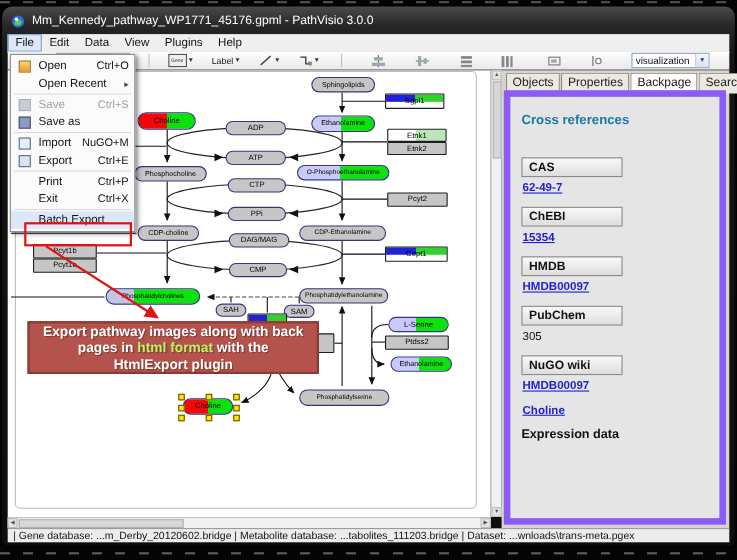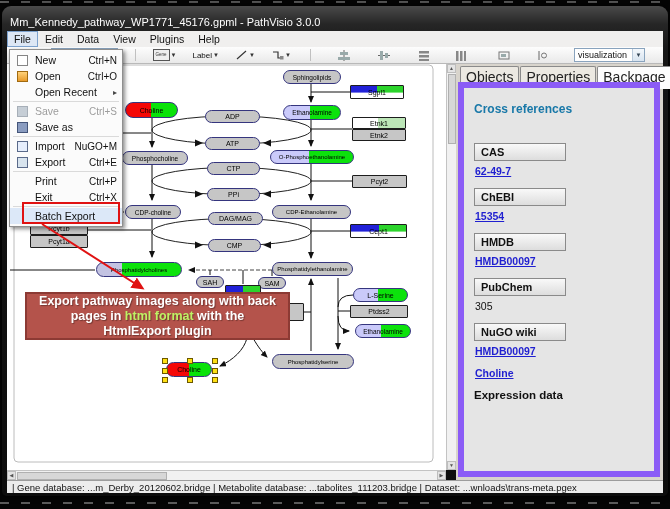--- a/index.html
+++ b/index.html
@@ -3,21 +3,21 @@
 <meta charset="utf-8">
 <style>
   html,body{margin:0;padding:0;background:#000;}
   #screen{position:relative;width:670px;height:509px;background:#050505;overflow:hidden;
           font-family:"Liberation Sans",sans-serif;color:#111;}
   
   .torn{position:absolute;left:0;right:0;height:2px;background:repeating-linear-gradient(90deg,#5a5a5a 0 9px,transparent 9px 21px);}
   
   #window{position:absolute;left:2px;top:6px;width:666px;height:490px;border-radius:9px 9px 5px 5px;
           background:linear-gradient(180deg,#4a4a4a,#262626 18px,#151515 45px,#0d0d0d);box-shadow:0 0 6px #000;}
-  #titlebar{position:absolute;left:10px;top:10px;height:18px;display:flex;align-items:center;gap:6px;color:#fff;font-size:11px;flex-direction:column;}
+  #titlebar{position:absolute;left:10px;top:10px;height:18px;display:flex;align-items:center;gap:6px;color:#fff;font-size:11px;}
   
   #menubar{position:absolute;left:7px;top:31px;width:656px;height:16px;background:#f0efee;border-bottom:1px solid #cfcfcf;display:flex;font-size:10.5px;}
   .mb-item{padding:1px 7px;line-height:14px;}
   .mb-item.active{background:#dde7f5;border:1px solid #7da2ce;padding:0 6px;}
   #toolbar{position:absolute;left:7px;top:47px;width:656px;height:17px;background:linear-gradient(#fdfdfd,#e9e9e9);border-bottom:1px solid #b9b9b9;display:flex;align-items:center;font-size:9px;gap:14px;padding-left:4px;box-sizing:border-box;}
   .tsep{width:1px;height:12px;background:#c0c0c0;margin:0 3px;}
   .combo{background:#fff;border:1px solid #89a3bd;height:12px;display:flex;align-items:center;font-size:9px;padding-left:3px;}
   .combo .car{margin-left:auto;border-left:1px solid #b9c9da;background:linear-gradient(#f4f8fc,#d8e4f0);height:100%;width:11px;text-align:center;font-size:6px;line-height:12px;color:#345;}
   .ddcar{font-size:6px;color:#333;margin:0 2px 0 1px;}
   .tbtn{display:flex;align-items:center;}
@@ -58,21 +58,21 @@
   .mi-import{background:#e6eefc;border:1px solid #5a6a8a;}
   .mi-export{background:#d8e4ee;border:1px solid #5a6a8a;}
   
   #vscroll{position:absolute;left:446px;top:64px;width:10px;height:406px;background:#f1f1f1;border-left:1px solid #c3c3c3;box-sizing:border-box;}
   #hscroll{position:absolute;left:7px;top:470px;width:439px;height:10px;background:#f1f1f1;border-top:1px solid #c3c3c3;box-sizing:border-box;}
   .sb-btn{position:absolute;background:#e4e4e4;border:1px solid #bdbdbd;font-size:5px;line-height:7px;text-align:center;color:#555;box-sizing:border-box;}
   .sb-thumb{position:absolute;background:#d7d7d7;border:1px solid #b0b0b0;box-sizing:border-box;}
   
   #side-panel{position:absolute;left:456px;top:64px;width:207px;height:416px;background:#d8d4cc;}
   #tabs{position:absolute;left:4px;top:2px;display:flex;}
-  .tab{padding:2px 5px 4px;font-size:14px;background:#ece9e2;border:1px solid #8a8a8a;border-bottom:none;margin-right:1px;border-radius:2px 2px 0 0;color:#222;}
+  .tab{padding:2px 5px 4px;font-size:11px;background:#ece9e2;border:1px solid #8a8a8a;border-bottom:none;margin-right:1px;border-radius:2px 2px 0 0;color:#222;}
   .tab.active{background:#fdfdfd;font-weight:normal;padding-bottom:2px;}
   .panel-body{position:absolute;left:2px;top:18px;right:3px;bottom:3px;background:#e5e5e5;border:6px solid #8b5cf6;padding:10px 0 0 10px;overflow:hidden;box-sizing:border-box;}
   #bp-heading{color:#1878a8;font-weight:bold;font-size:12px;margin:4px 0 0 0;}
   #bp-sections{margin-top:26px;}
   .sec-h{display:inline-block;min-width:78px;padding:2px 6px;border:1px solid #8a8a8a;background:linear-gradient(#f9f9f9,#dddddd);font-weight:bold;font-size:11px;}
   .sec-v{margin:4px 0 10px 1px;font-size:10.5px;font-weight:bold;}
   .sec-v.link{color:#1f1fd0;text-decoration:underline;}
   .sec-v.plain{font-weight:normal;color:#111;}
   #expr{font-weight:bold;font-size:11.5px;margin-top:3px;}
   
@@ -306,25 +306,20 @@
       <div id="expr">Expression data</div>
     </div>
   </div>
 
   <div id="statusbar">
     <span>| Gene database: ...m_Derby_20120602.bridge | Metabolite database: ...tabolites_111203.bridge | Dataset: ...wnloads\trans-meta.pgex</span>
   </div>
 
   <div id="file-menu">
       <div class="fm-item">
-        <span class="mi mi-new"></span>
-        <span class="lbl">New</span>
-        <span class="sc">Ctrl+N</span>
-      </div>
-      <div class="fm-item">
         <span class="mi mi-open"></span>
         <span class="lbl">Open</span>
         <span class="sc">Ctrl+O</span>
       </div>
       <div class="fm-item">
         <span class="mi mi-none"></span>
         <span class="lbl">Open Recent</span>
         <span class="sub">▸</span>
       </div>
       <div class="fm-sep"></div>

